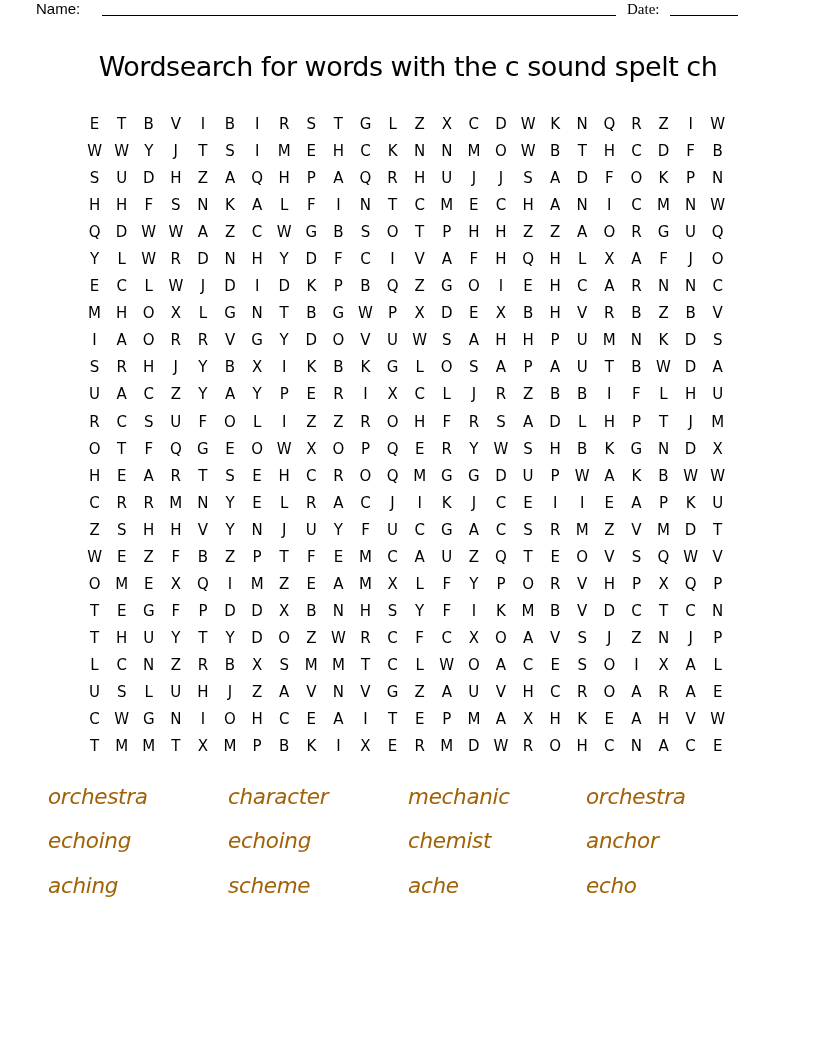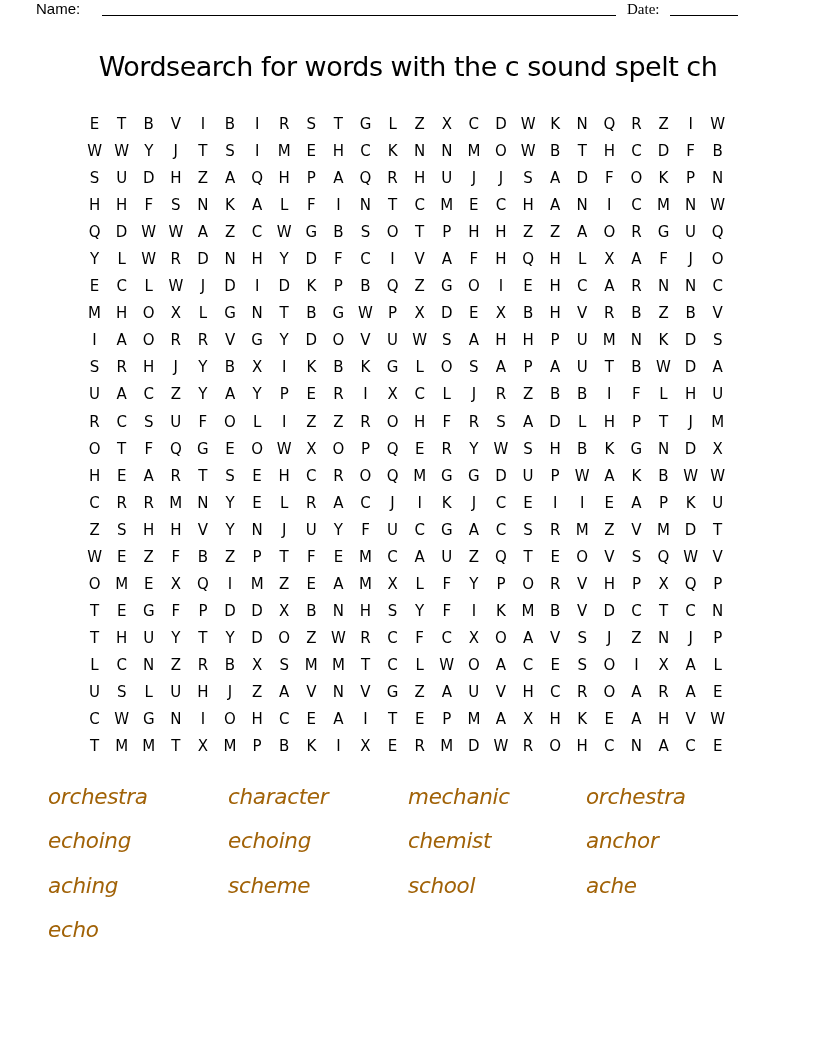--- a/index.html
+++ b/index.html
@@ -688,18 +688,17 @@
       <span class="word">orchestra</span>
       <span class="word">character</span>
       <span class="word">mechanic</span>
       <span class="word">orchestra</span>
       <span class="word">echoing</span>
       <span class="word">echoing</span>
       <span class="word">chemist</span>
       <span class="word">anchor</span>
       <span class="word">aching</span>
       <span class="word">scheme</span>
-      <span class="word">school</span>
       <span class="word">ache</span>
       <span class="word">echo</span>
     </div>
 
 </div>
 
 </body></html>

